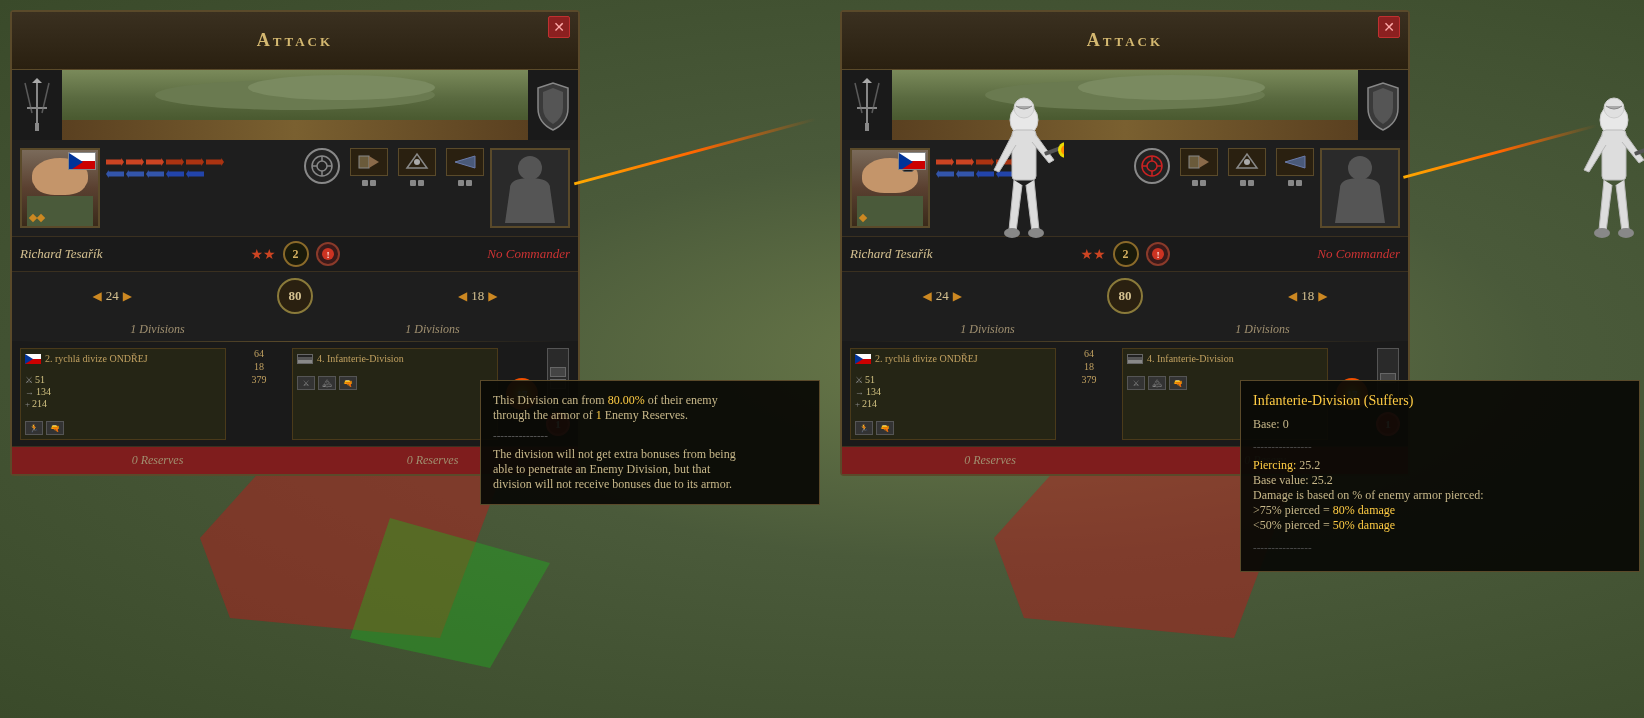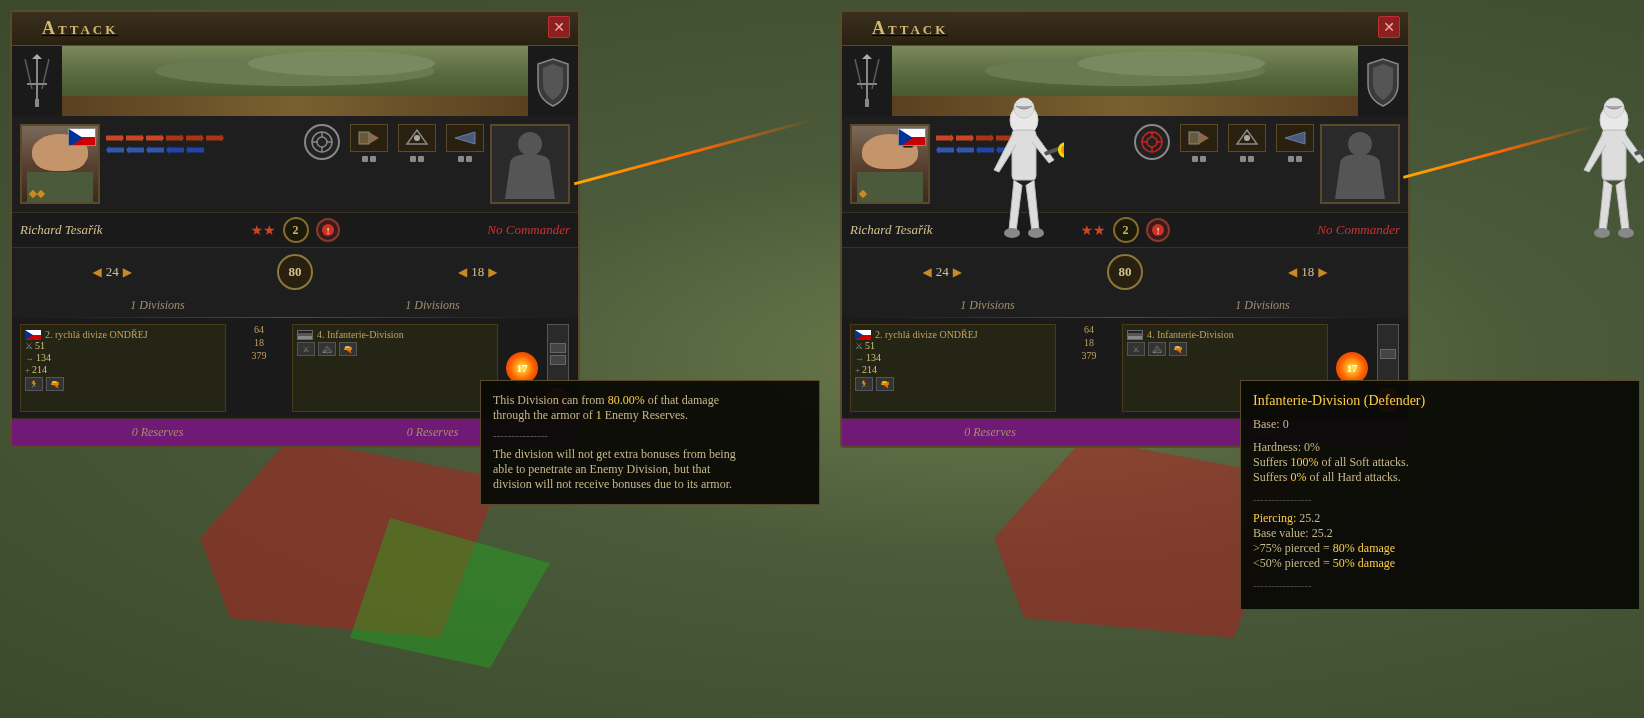--- a/index.html
+++ b/index.html
@@ -60,25 +60,24 @@
     }
     .attack-panel.left {
       left: 10px;
     }
     .attack-panel.right {
       left: 840px;
     }
 
     .panel-title-bar {
       background: linear-gradient(to bottom, #3a3020, #2a2010);
-      text-align: left;
-      padding: 6px 30px;
+      text-align: center;
+      padding: 18px 30px;
       position: relative;
       border-bottom: 1px solid #5a4a2a;
-      text-decoration: underline;
     }
     .panel-title {
       font-size: 18px;
       font-variant: small-caps;
       letter-spacing: 3px;
       color: #d4b870;
       font-weight: bold;
     }
     .close-btn {
       position: absolute;
@@ -292,21 +291,21 @@
       gap: 8px;
       background: #1a1a1a;
     }
     .unit-card {
       flex: 1;
       background: #252515;
       border: 1px solid #4a3a1a;
       padding: 4px;
       display: flex;
       flex-direction: column;
-      gap: 0;
+      gap: 10px;
     }
     .unit-name-row {
       display: flex;
       align-items: center;
       gap: 4px;
     }
     .unit-flag {
       width: 16px;
       height: 10px;
       background: #cc0000;
@@ -365,21 +364,21 @@
       justify-content: center;
       font-size: 8px;
       color: #888;
     }
 
     
     .reserves-row {
       display: flex;
       justify-content: space-around;
       padding: 6px 8px;
-      background: #701a75;
+      background: #7f1d1d;
       border-top: 1px solid #3a3020;
     }
     .reserves-label {
       font-size: 12px;
       color: #a09070;
       font-style: italic;
     }
 
     
     .tooltip-box {
@@ -983,51 +982,43 @@
 
   <div class="reserves-row">
     <span class="reserves-label">0 Reserves</span>
     <span class="reserves-label">0 Reserv</span>
   </div>
 
 </div>
 
 <div class="tooltip-box">
   <div>
-    <span>This Division can from </span><span class="tooltip-highlight">80.00%</span><span> of that damage</span>
+    <span>This Division can from </span><span class="tooltip-highlight">80.00%</span><span> of their enemy</span>
   </div>
   <div>
     <span>through the armor of </span><span class="tooltip-highlight">1</span><span> Enemy Reserves.</span>
   </div>
   <div class="tooltip-divider">---------------</div>
   <div>The division will not get extra bonuses from being</div>
   <div>able to penetrate an Enemy Division, but that</div>
   <div>division will not receive bonuses due to its armor.</div>
 </div>
 
 <div class="info-panel">
   <div class="info-title">
-    <span>Infanterie-Division </span><span>(Defender)</span>
+    <span>Infanterie-Division </span><span>(Suffers)</span>
   </div>
   <div class="info-section">
     <div><span>Base: </span><span>0</span></div>
-  </div>
-  <div class="info-section">
-    <div><span>Hardness: </span><span>0%</span></div>
-    <div>
-      <span>Suffers </span><span class="info-highlight">100%</span><span> of all Soft attacks.</span>
-    </div>
-    <div>
-      <span>Suffers </span><span class="info-highlight">0%</span><span> of all Hard attacks.</span>
-    </div>
   </div>
   <div class="info-divider">----------------</div>
   <div class="info-section">
     <div><span class="info-highlight">Piercing: </span><span>25.2</span></div>
     <div><span>Base value: </span><span>25.2</span></div>
+    <div><span>Damage is based on % of enemy armor pierced:</span></div>
     <div><span>&gt;75% pierced = </span><span class="info-highlight">80% damage</span></div>
     <div><span>&lt;50% pierced = </span><span class="info-highlight">50% damage</span></div>
   </div>
   <div class="info-divider">----------------</div>
 </div>
 
 <div style="position:absolute;right:580px;top:90px;z-index:45;">
   <svg width="80" height="200" viewBox="0 0 80 200">
 
     <ellipse cx="40" cy="30" rx="14" ry="16" fill="#e8e8e8" stroke="#ccc" stroke-width="1"></ellipse>

